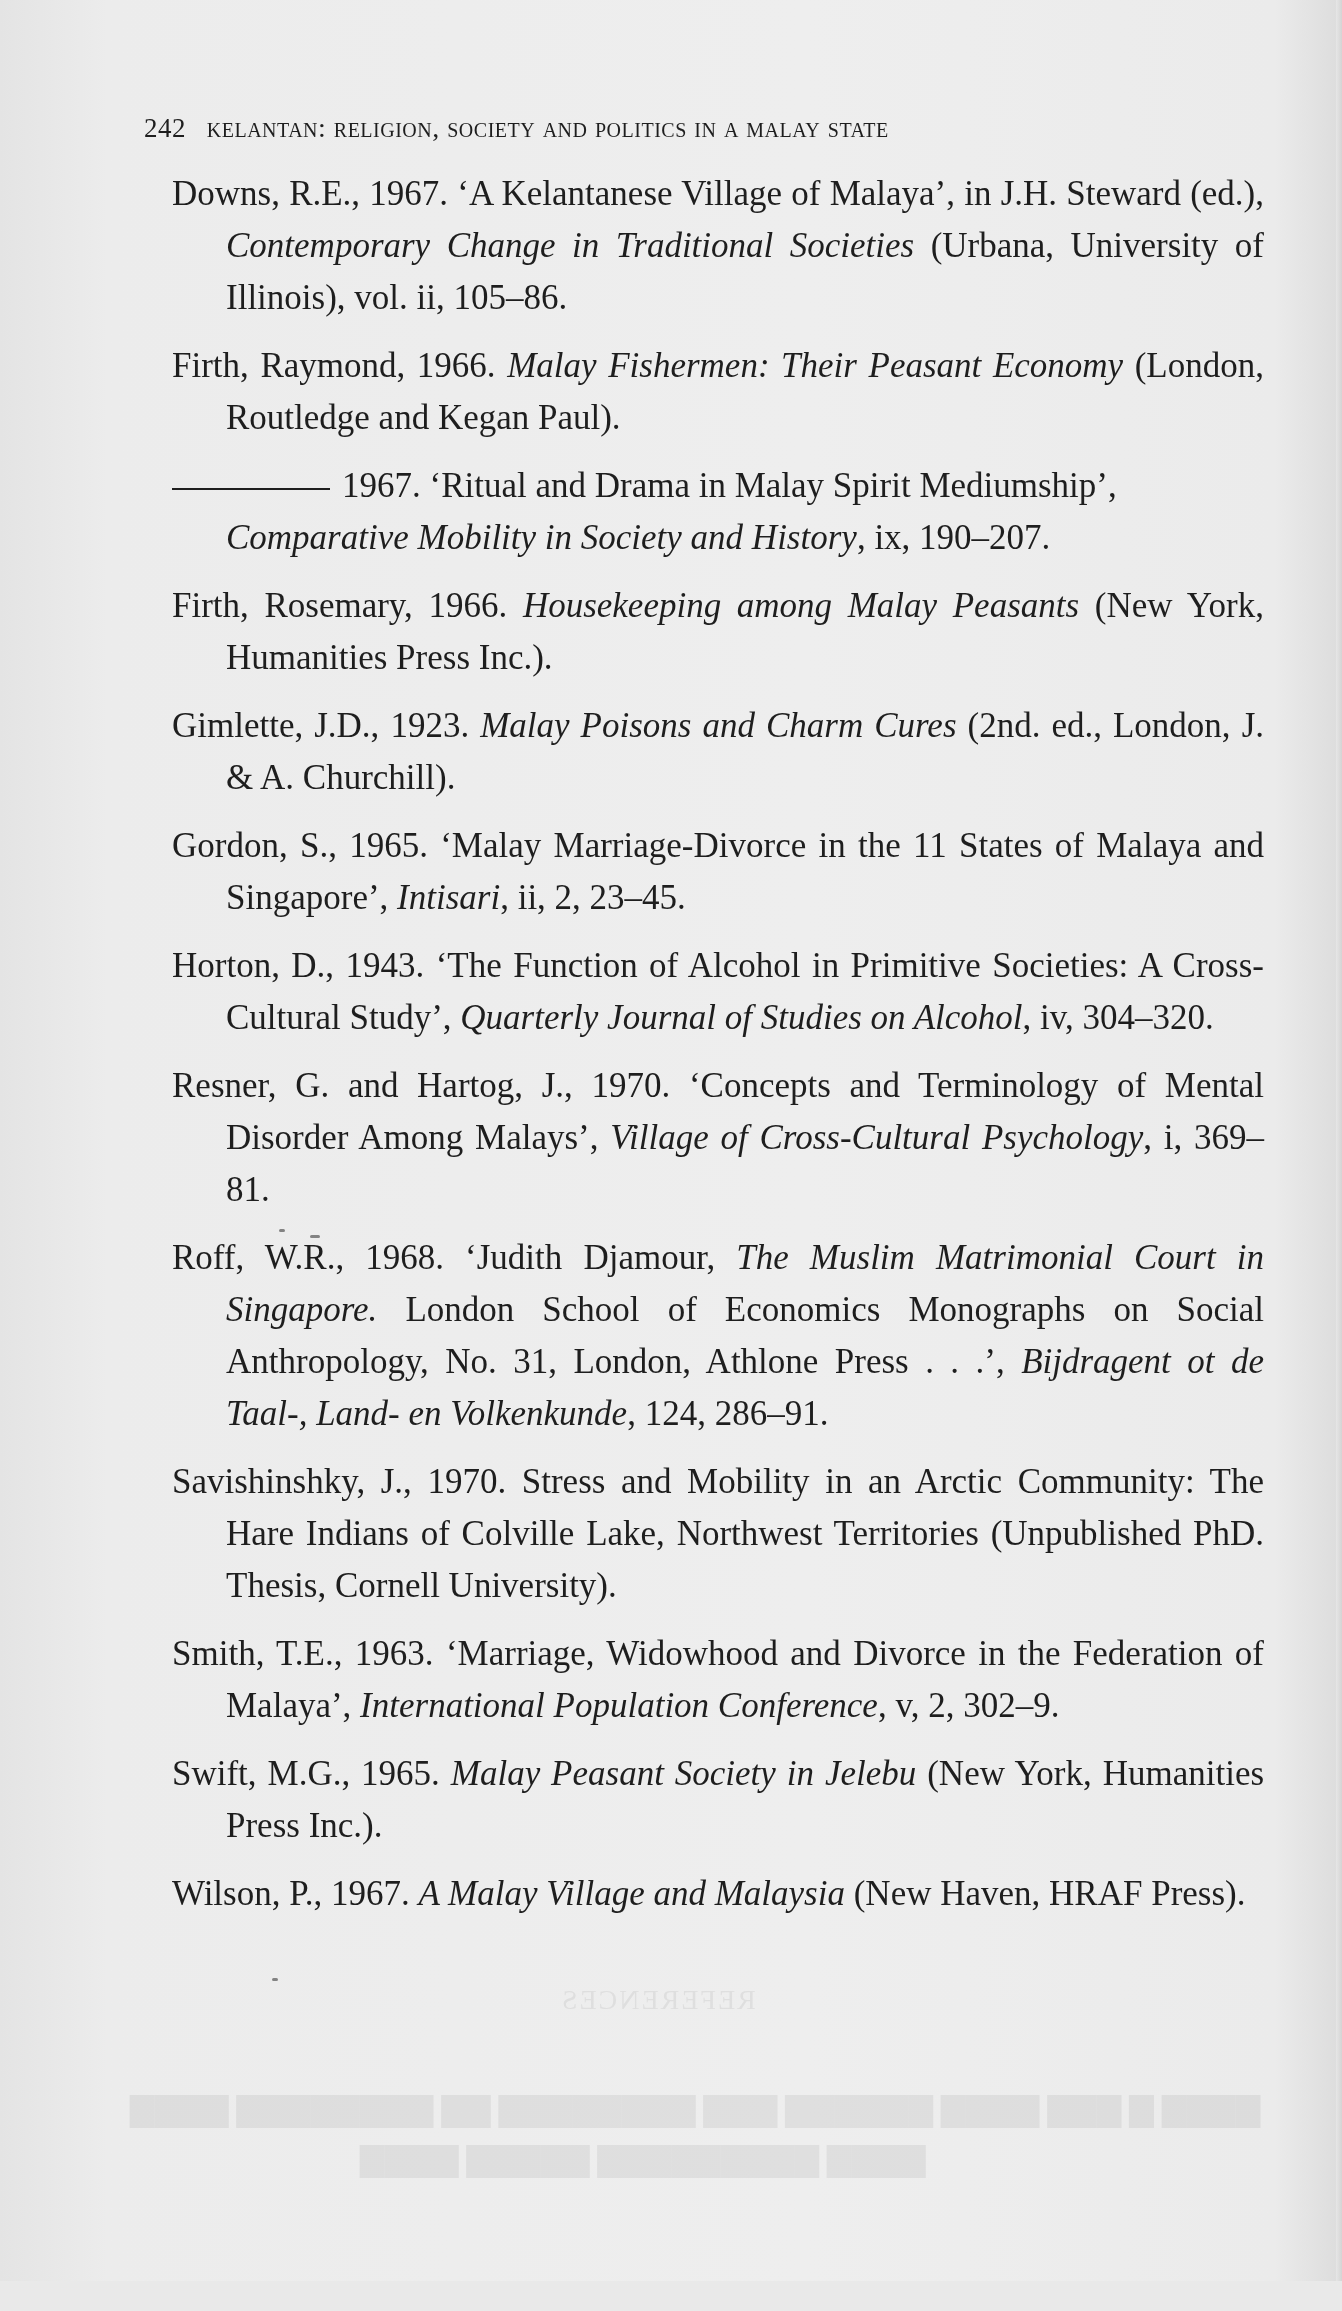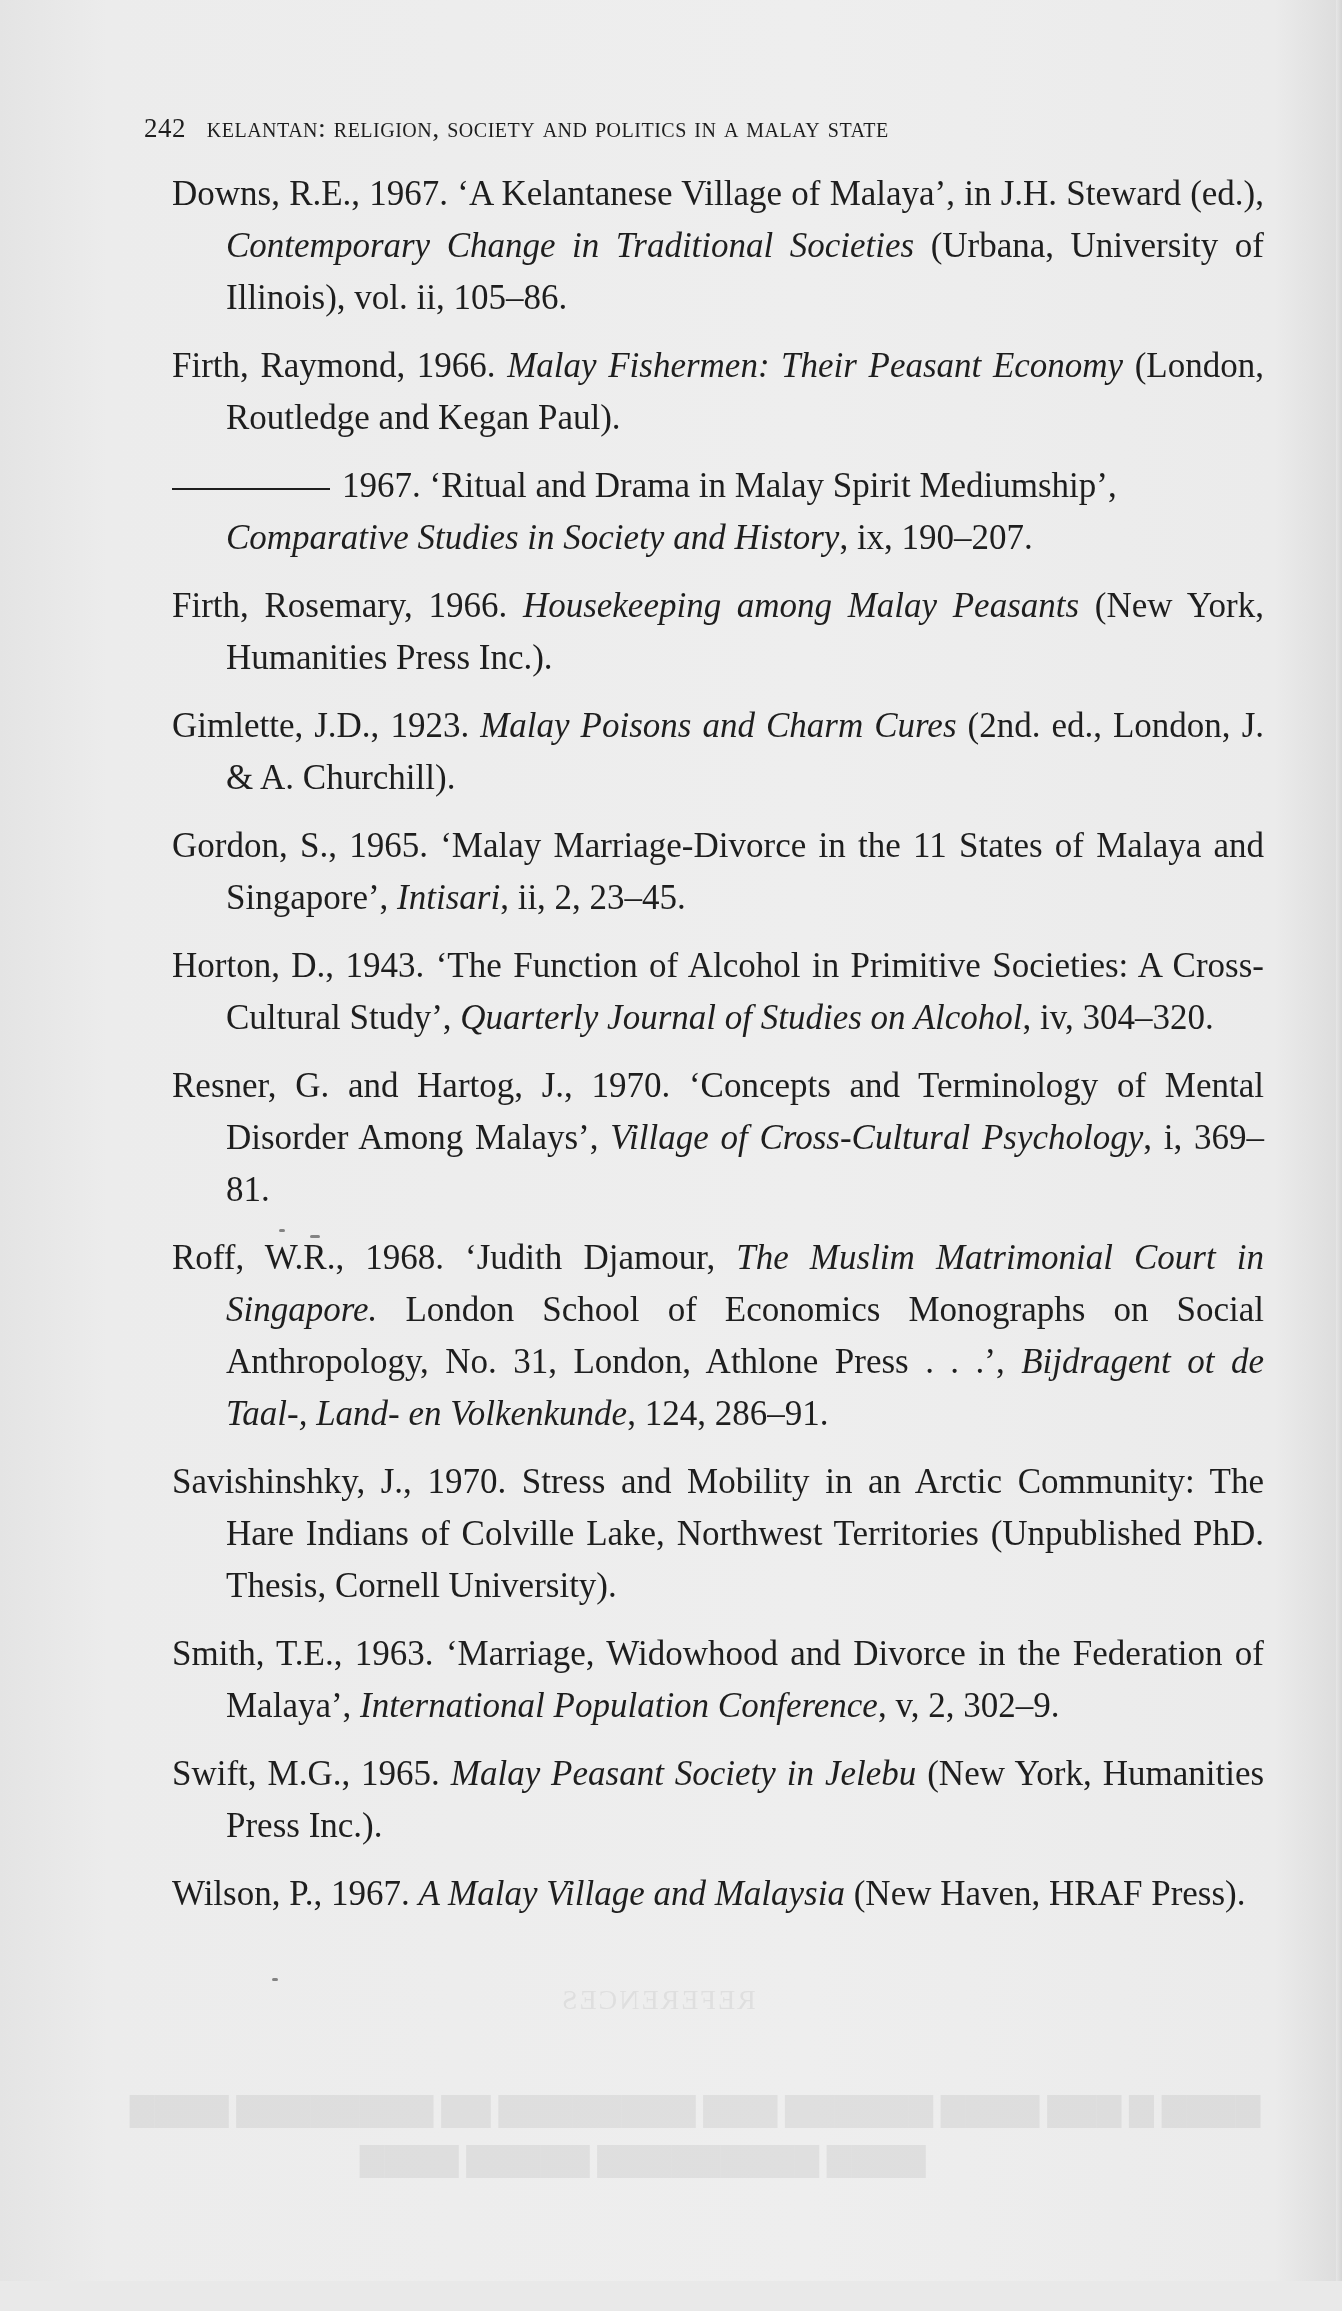--- a/index.html
+++ b/index.html
@@ -50,21 +50,21 @@
   <div class="running-head">
     <span class="pg">242</span>
     <span class="title">KELANTAN: RELIGION, SOCIETY AND POLITICS IN A MALAY STATE</span>
   </div>
 
   <div class="refs">
     <p class="ref"><span>Downs, R.E., 1967.</span> <span>‘A Kelantanese Village of Malaya’, in J.H. Steward (ed.),</span> <i>Contemporary Change in Traditional Societies</i> <span>(Urbana, University of Illinois), vol. ii, 105–86.</span></p>
 
     <p class="ref"><span>Firth, Raymond, 1966.</span> <i>Malay Fishermen: Their Peasant Economy</i> <span>(London, Routledge and Kegan Paul).</span></p>
 
-    <p class="ref" style="text-indent:0;padding-left:0;"><span class="dash"></span><span>1967.</span> <span>‘Ritual and Drama in Malay Spirit Mediumship’,</span><br><span style="padding-left:54px"></span><i>Comparative Studies in Society and History</i><span>, ix, 190–207.</span></p>
+    <p class="ref" style="text-indent:0;padding-left:0;"><span class="dash"></span><span>1967.</span> <span>‘Ritual and Drama in Malay Spirit Mediumship’,</span><br><span style="padding-left:54px"></span><i>Comparative Mobility in Society and History</i><span>, ix, 190–207.</span></p>
 
     <p class="ref"><span>Firth, Rosemary, 1966.</span> <i>Housekeeping among Malay Peasants</i> <span>(New York, Humanities Press Inc.).</span></p>
 
     <p class="ref"><span>Gimlette, J.D., 1923.</span> <i>Malay Poisons and Charm Cures</i> <span>(2nd. ed., London, J. &amp; A. Churchill).</span></p>
 
     <p class="ref"><span>Gordon, S., 1965.</span> <span>‘Malay Marriage-Divorce in the 11 States of Malaya and Singapore’,</span> <i>Intisari</i><span>, ii, 2, 23–45.</span></p>
 
     <p class="ref"><span>Horton, D., 1943.</span> <span>‘The Function of Alcohol in Primitive Societies: A Cross-Cultural Study’,</span> <i>Quarterly Journal of Studies on Alcohol</i><span>, iv, 304–320.</span></p>
 
     <p class="ref"><span>Resner, G. and Hartog, J., 1970.</span> <span>‘Concepts and Terminology of Mental Disorder Among Malays’,</span> <i>Village of Cross-Cultural Psychology</i><span>, i, 369–81.</span></p>

